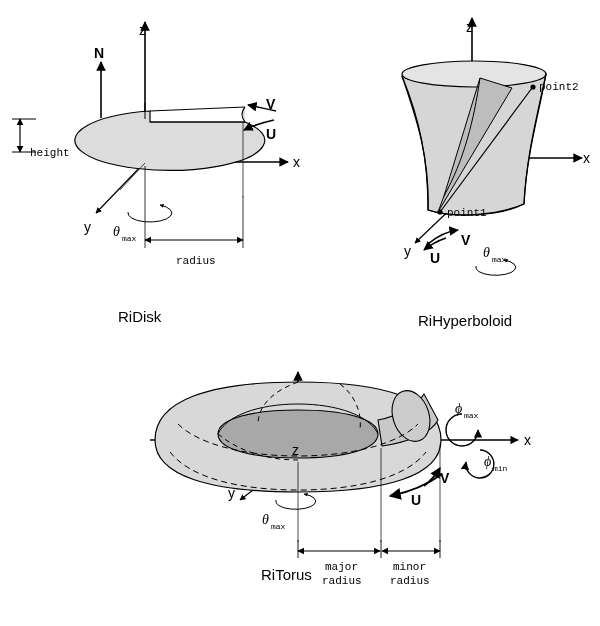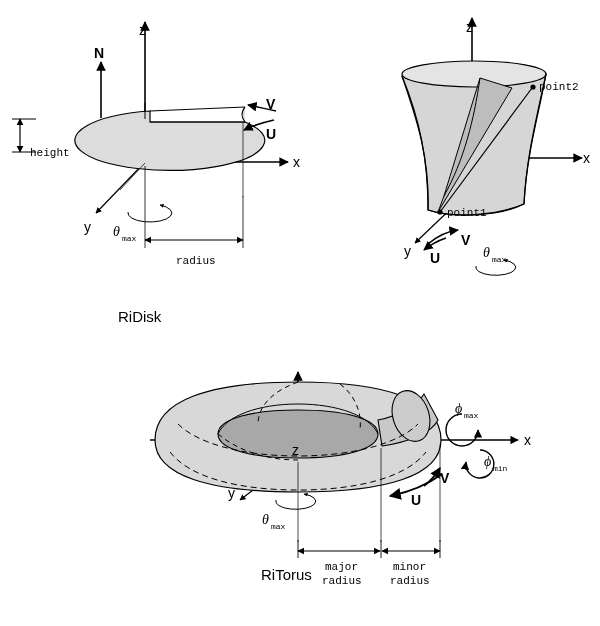--- a/index.html
+++ b/index.html
@@ -234,15 +234,16 @@
       <text class="greek" x="262" y="524">θ</text>
       <text class="sub" x="271" y="529">max</text>
       <text class="mono" x="325" y="570">major</text>
       <text class="mono" x="322" y="584">radius</text>
       <text class="mono" x="393" y="570">minor</text>
       <text class="mono" x="390" y="584">radius</text>
     </g>
   </svg>
 
   <div class="cap" style="left: 118px; top: 308px;">RiDisk</div>
+  <div class="cap" style="left: 418px; top: 312px;">RiHyperboloid</div>
   <div class="cap" style="left: 261px; top: 566px;">RiTorus</div>
 
 </div>
 
 </body></html>

